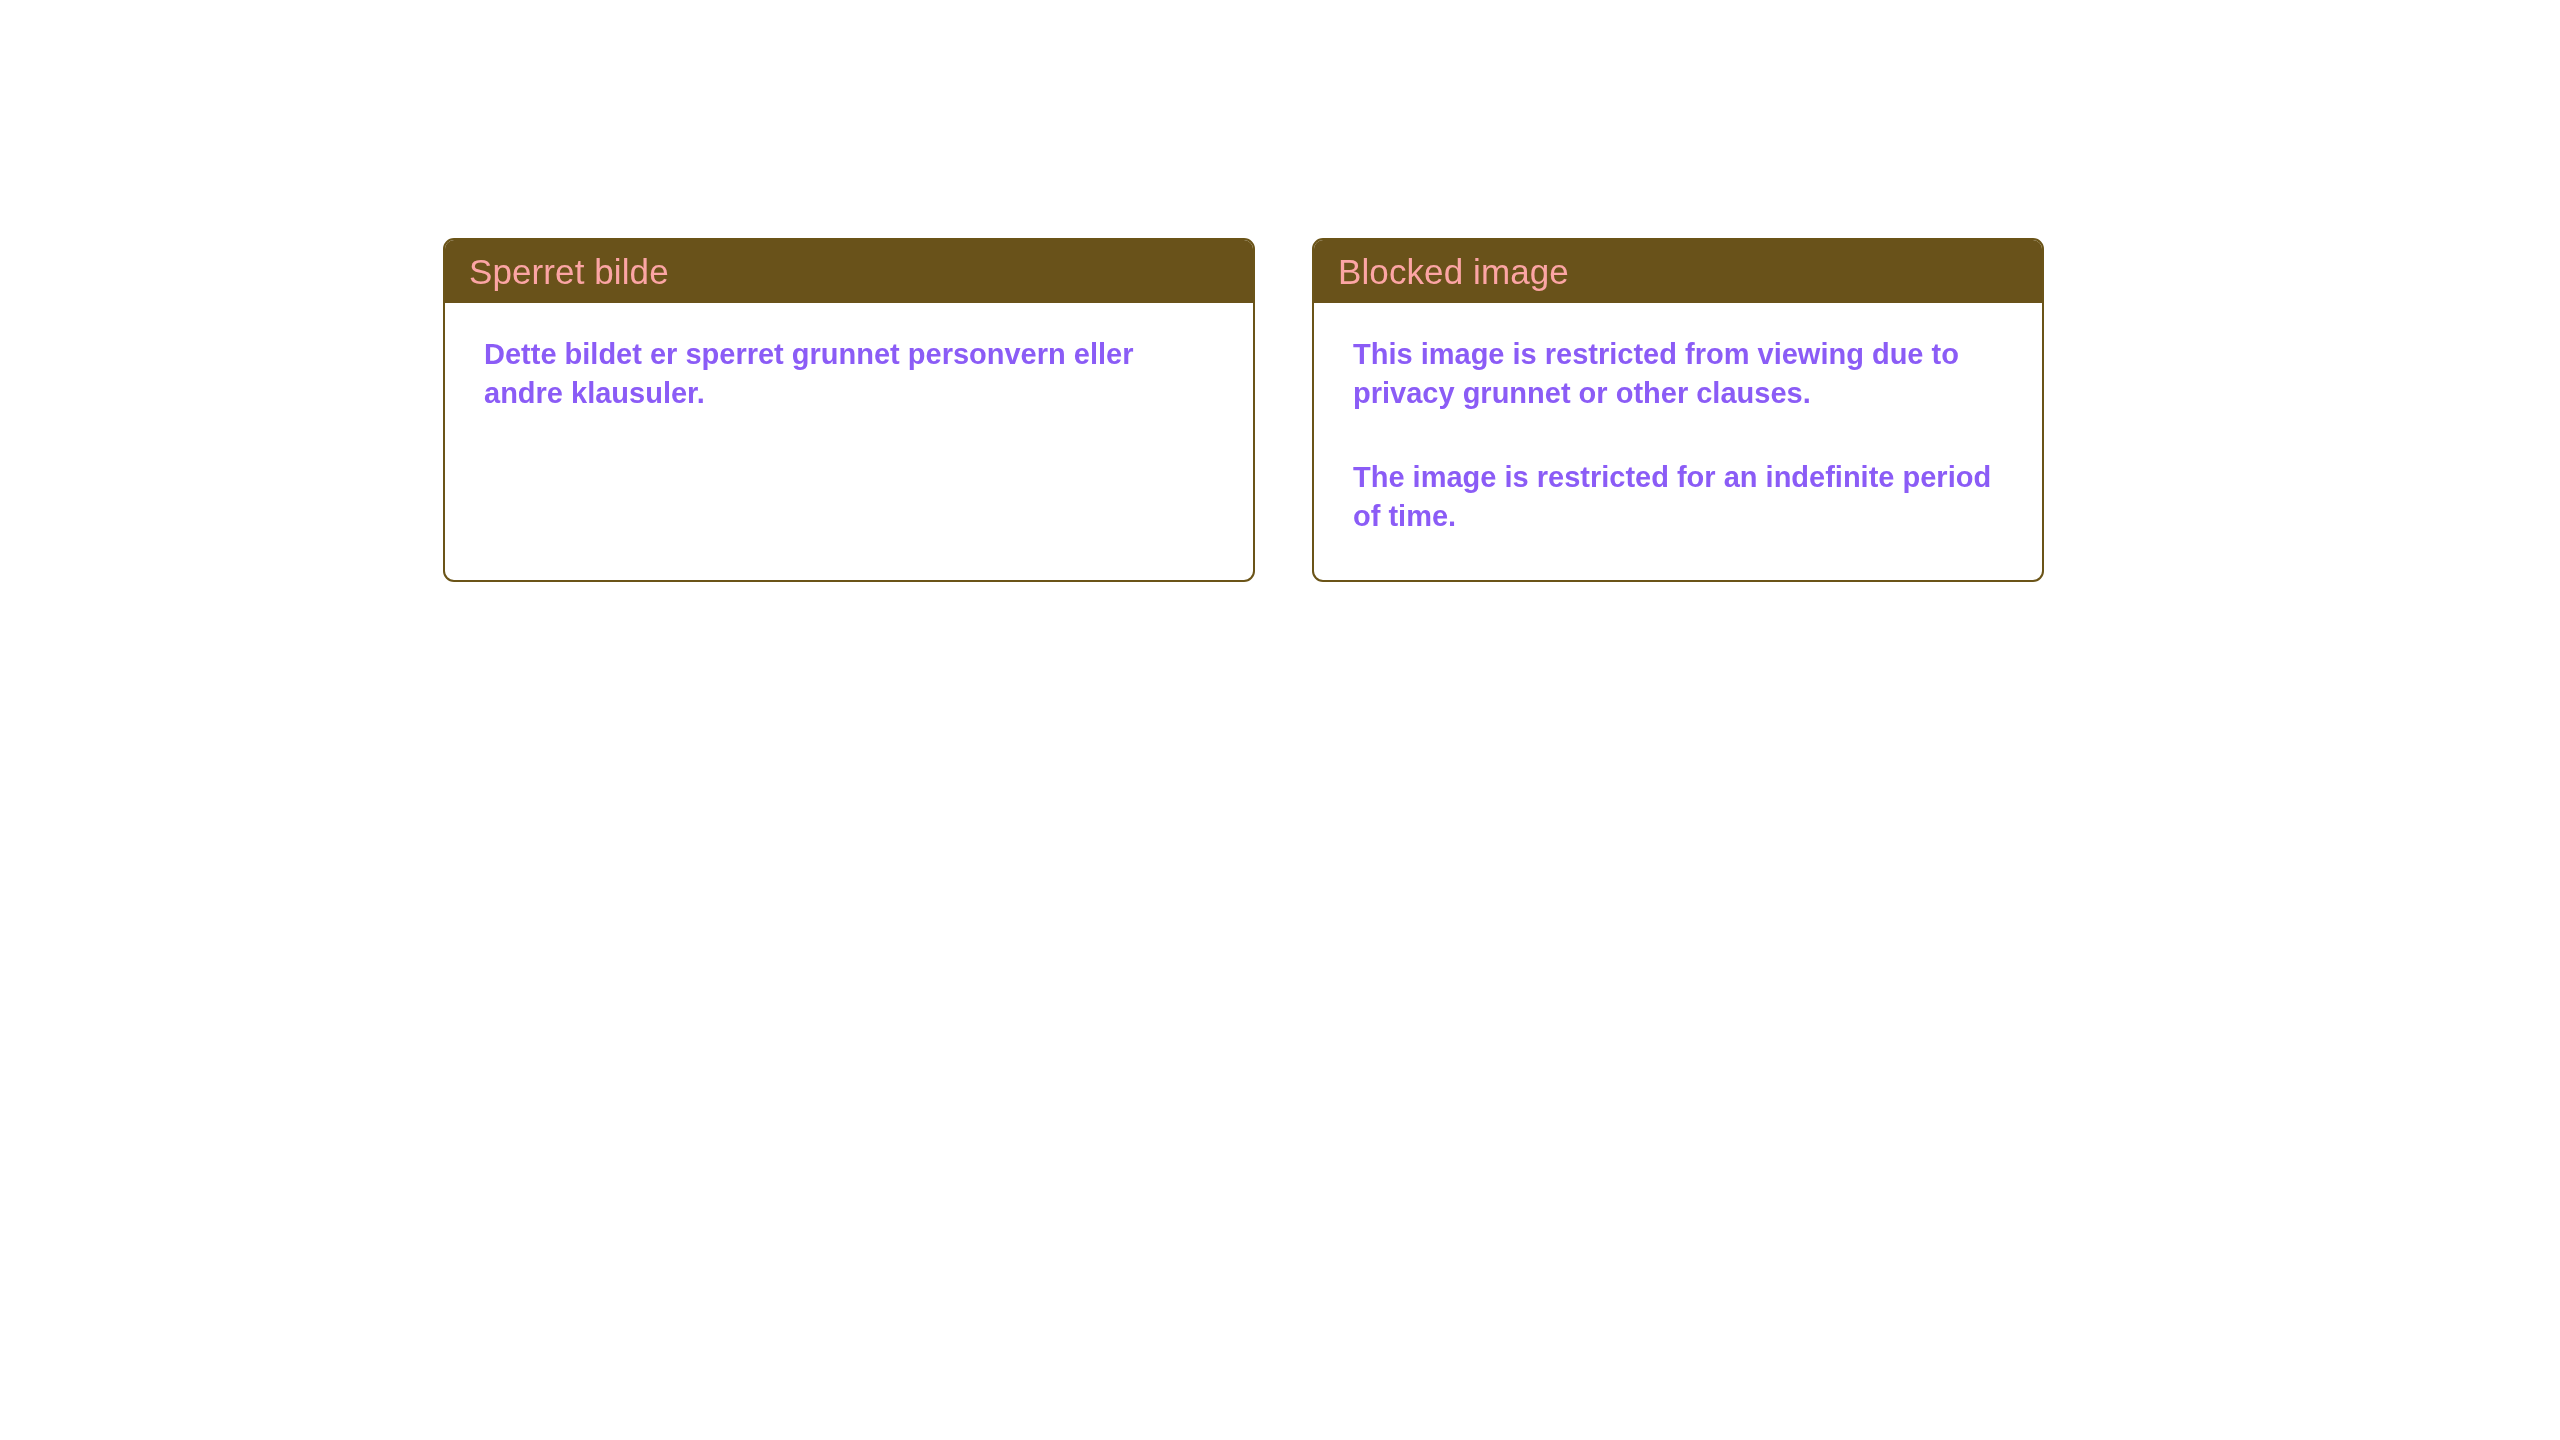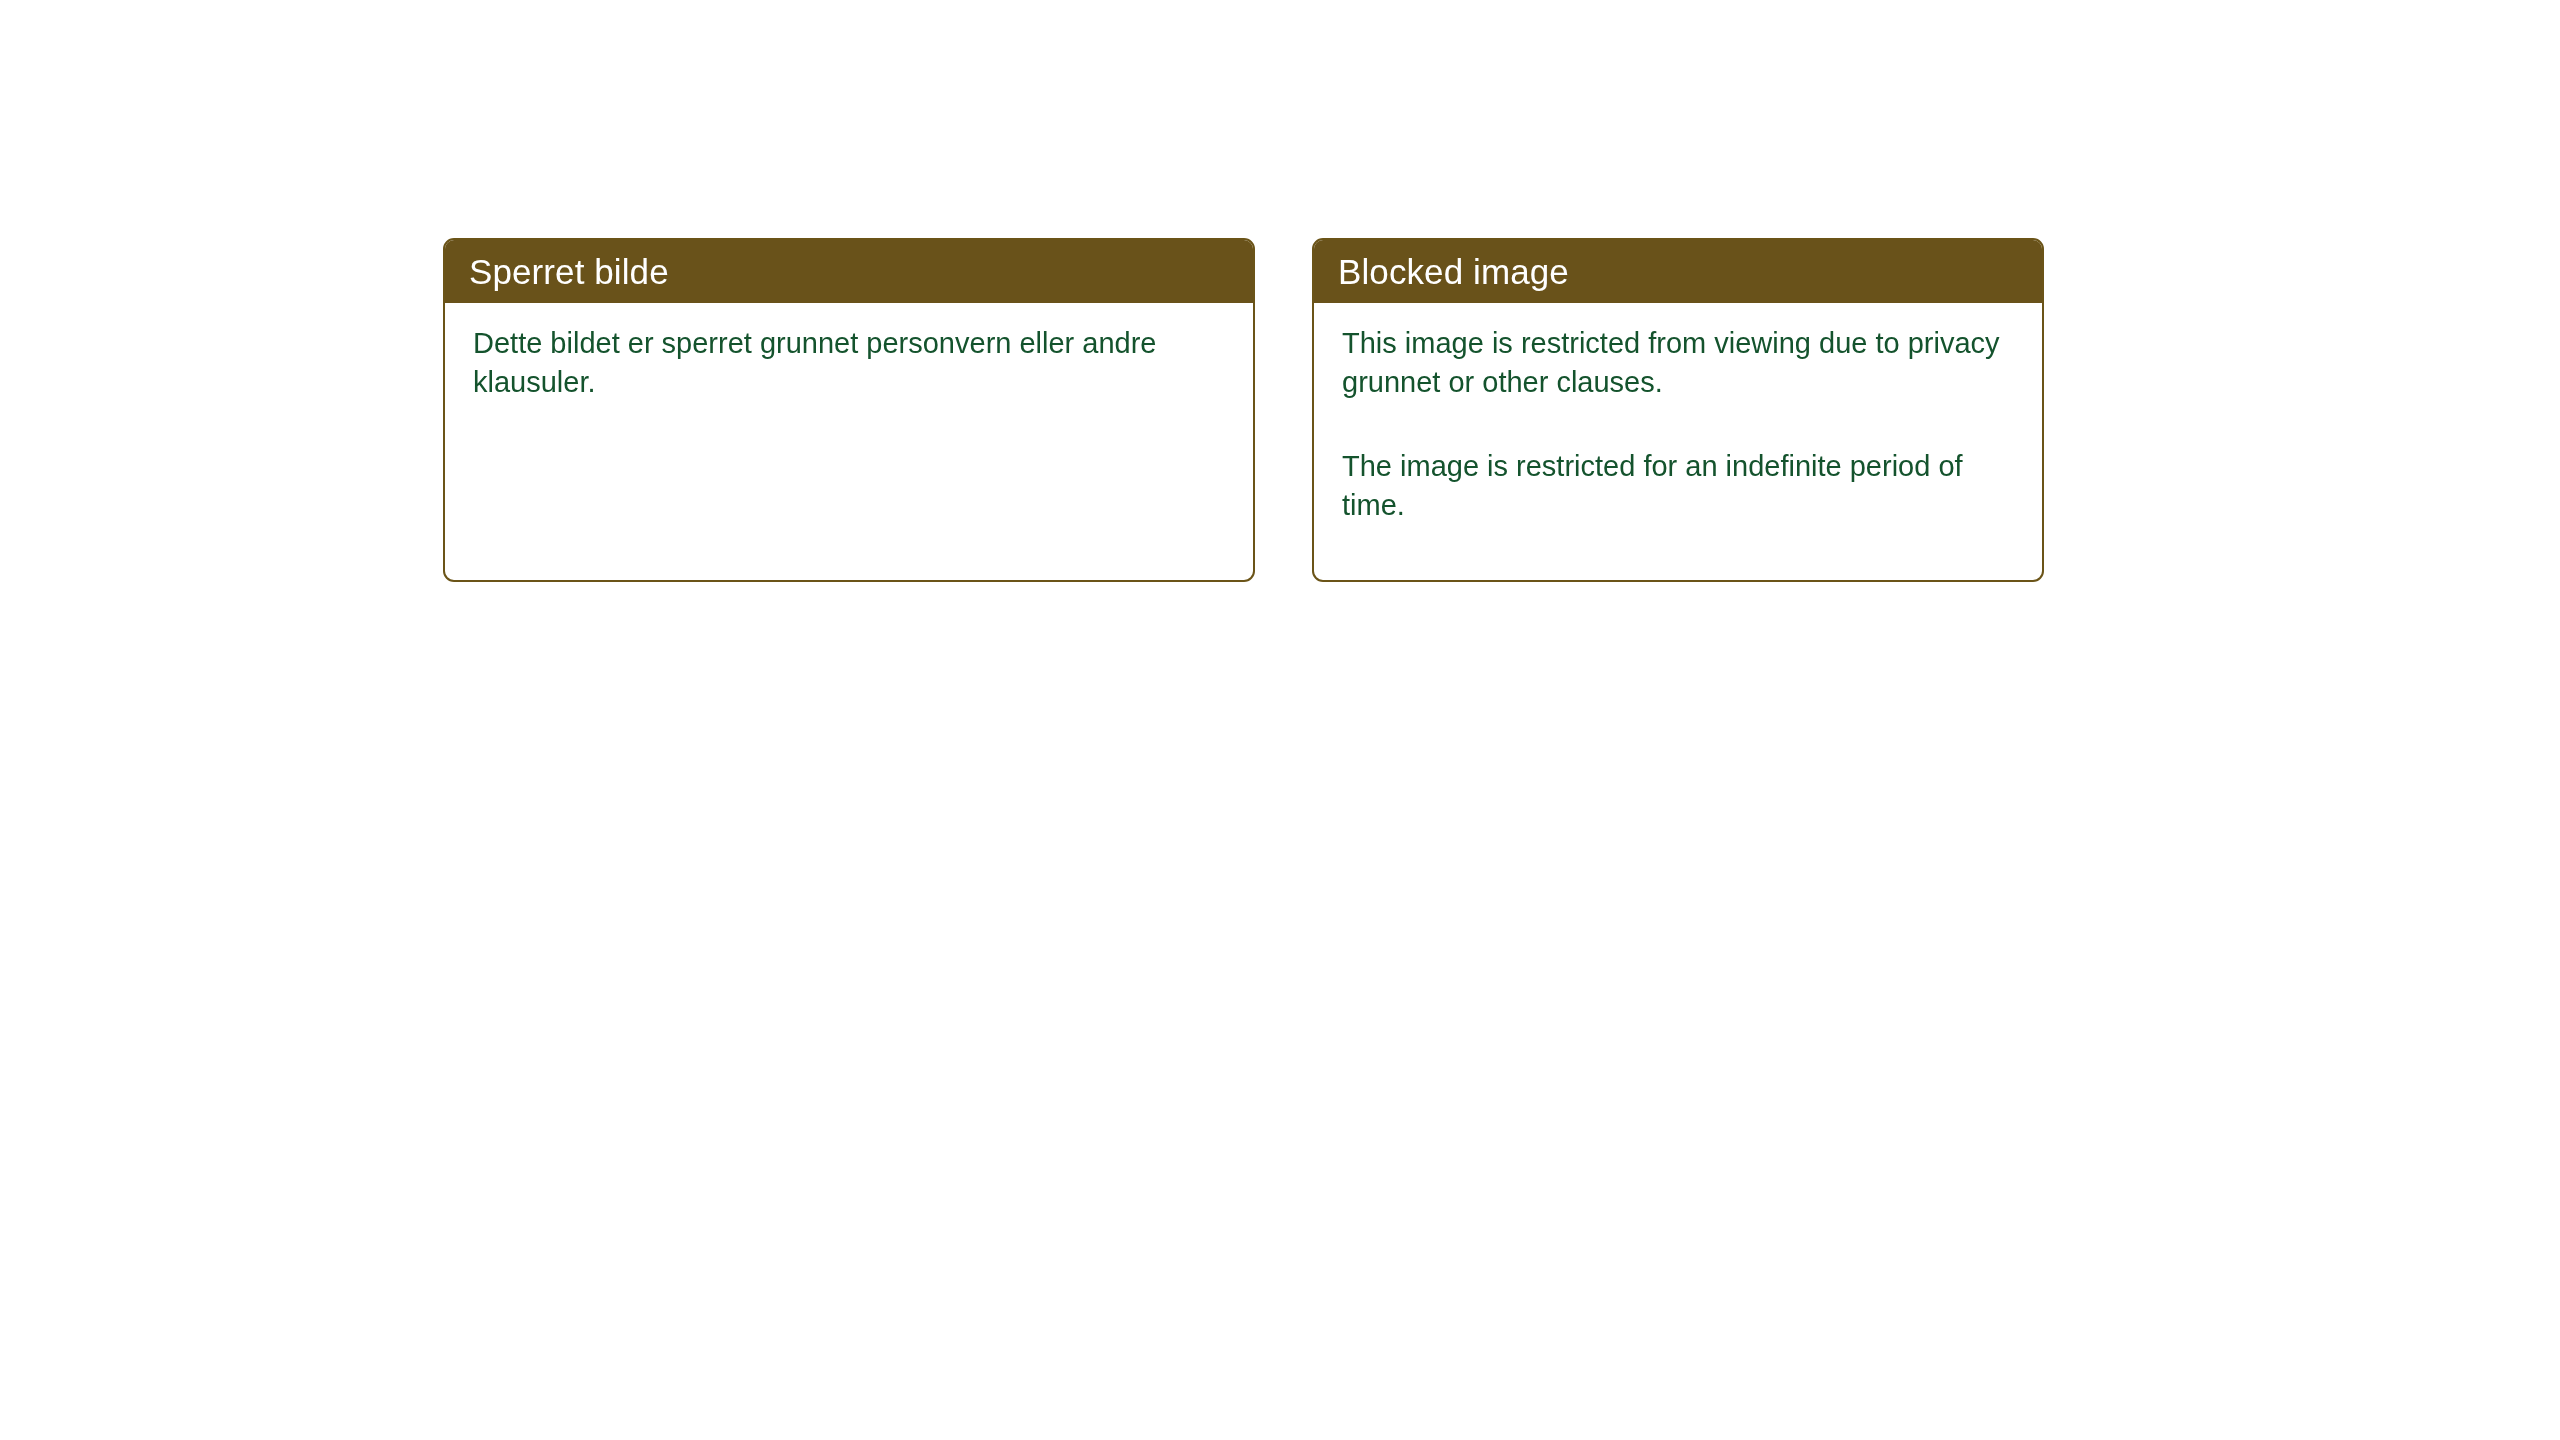--- a/index.html
+++ b/index.html
@@ -46,40 +46,40 @@
   .card-header {
     box-sizing: border-box;
     height: 63px;
     background: #69521a;
     display: flex;
     align-items: center;
     padding: 0 0 0 24px;
   }
 
   .card-header-title {
-    color: #ffffff;
+    color: #fca5a5;
     font-size: 35px;
     font-weight: 400;
     line-height: 1;
     letter-spacing: 0.1px;
     white-space: nowrap;
   }
 
   .card-body {
     box-sizing: border-box;
     padding: 20px 26px 0 27px;
     background: #ffffff;
   }
 
   .card-paragraph {
-    color: #14532d;
+    color: #8b5cf6;
     font-size: 29px;
-    font-weight: 400;
+    font-weight: 700;
     line-height: 1.35;
-    margin: 1px;
+    margin: 12px;
     word-wrap: break-word;
   }
 
   .card-paragraph + .card-paragraph {
     margin-top: 45px;
   }
 </style>
 </head>
 <body>
 

